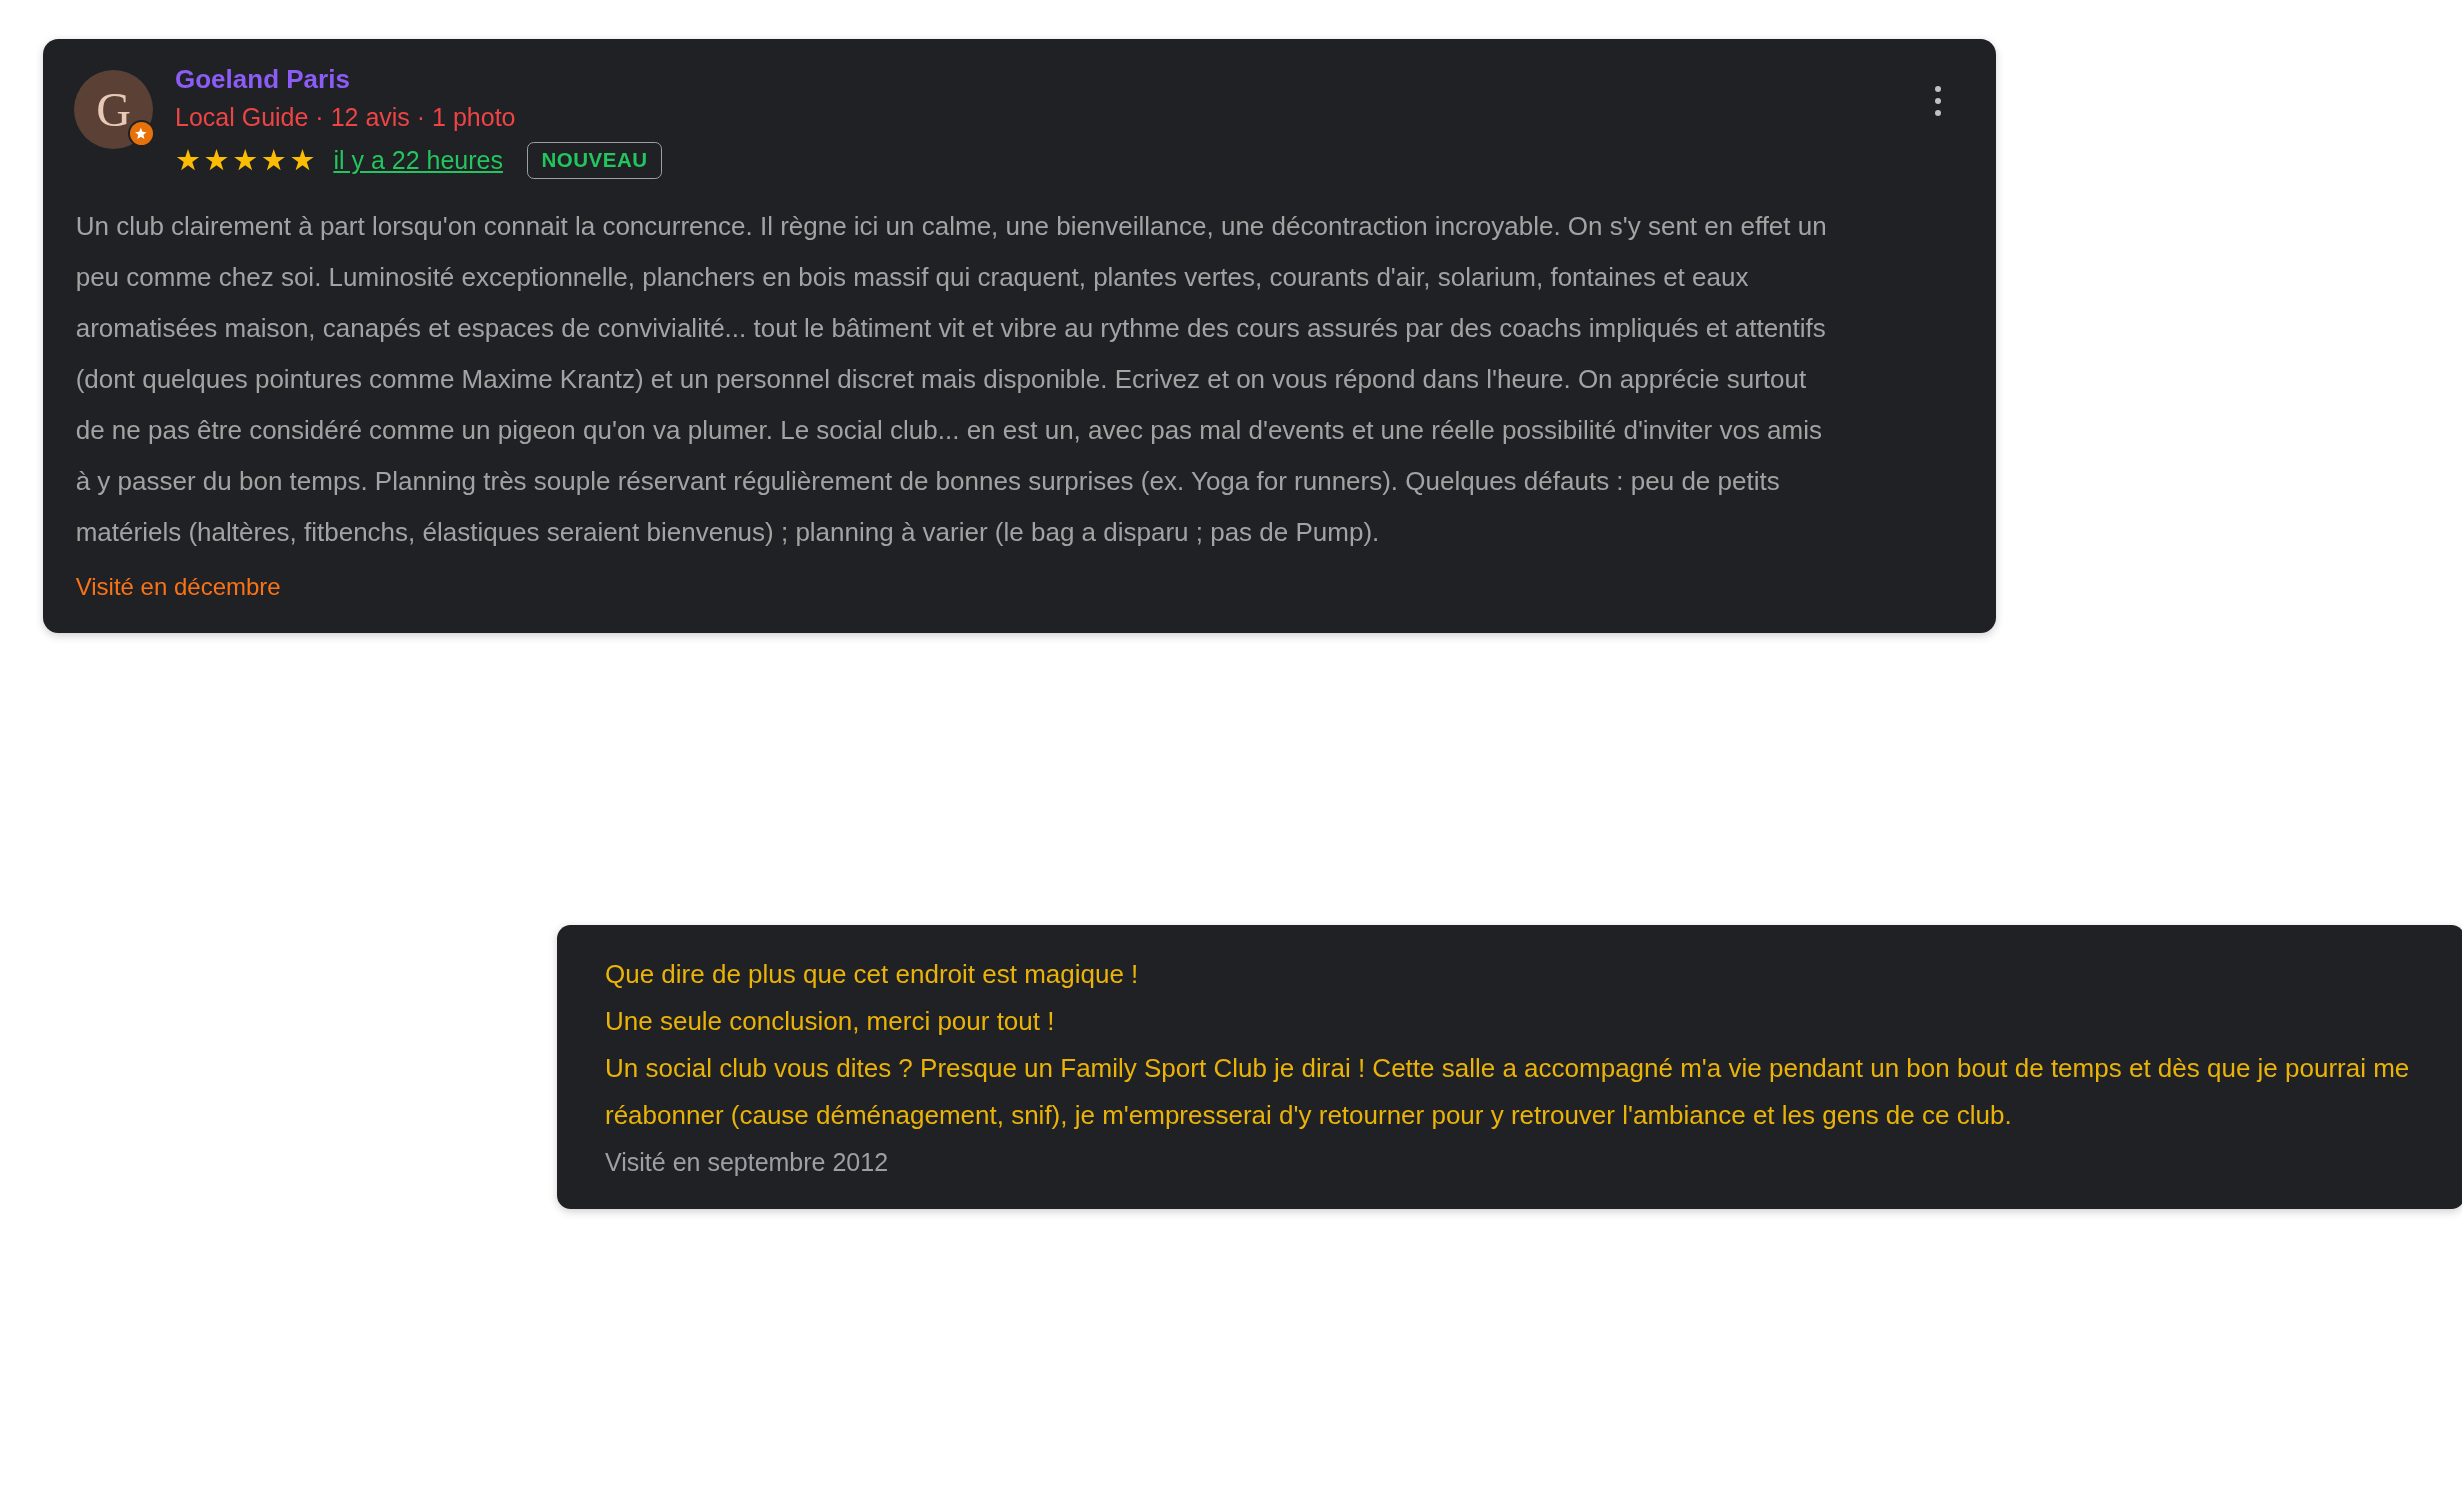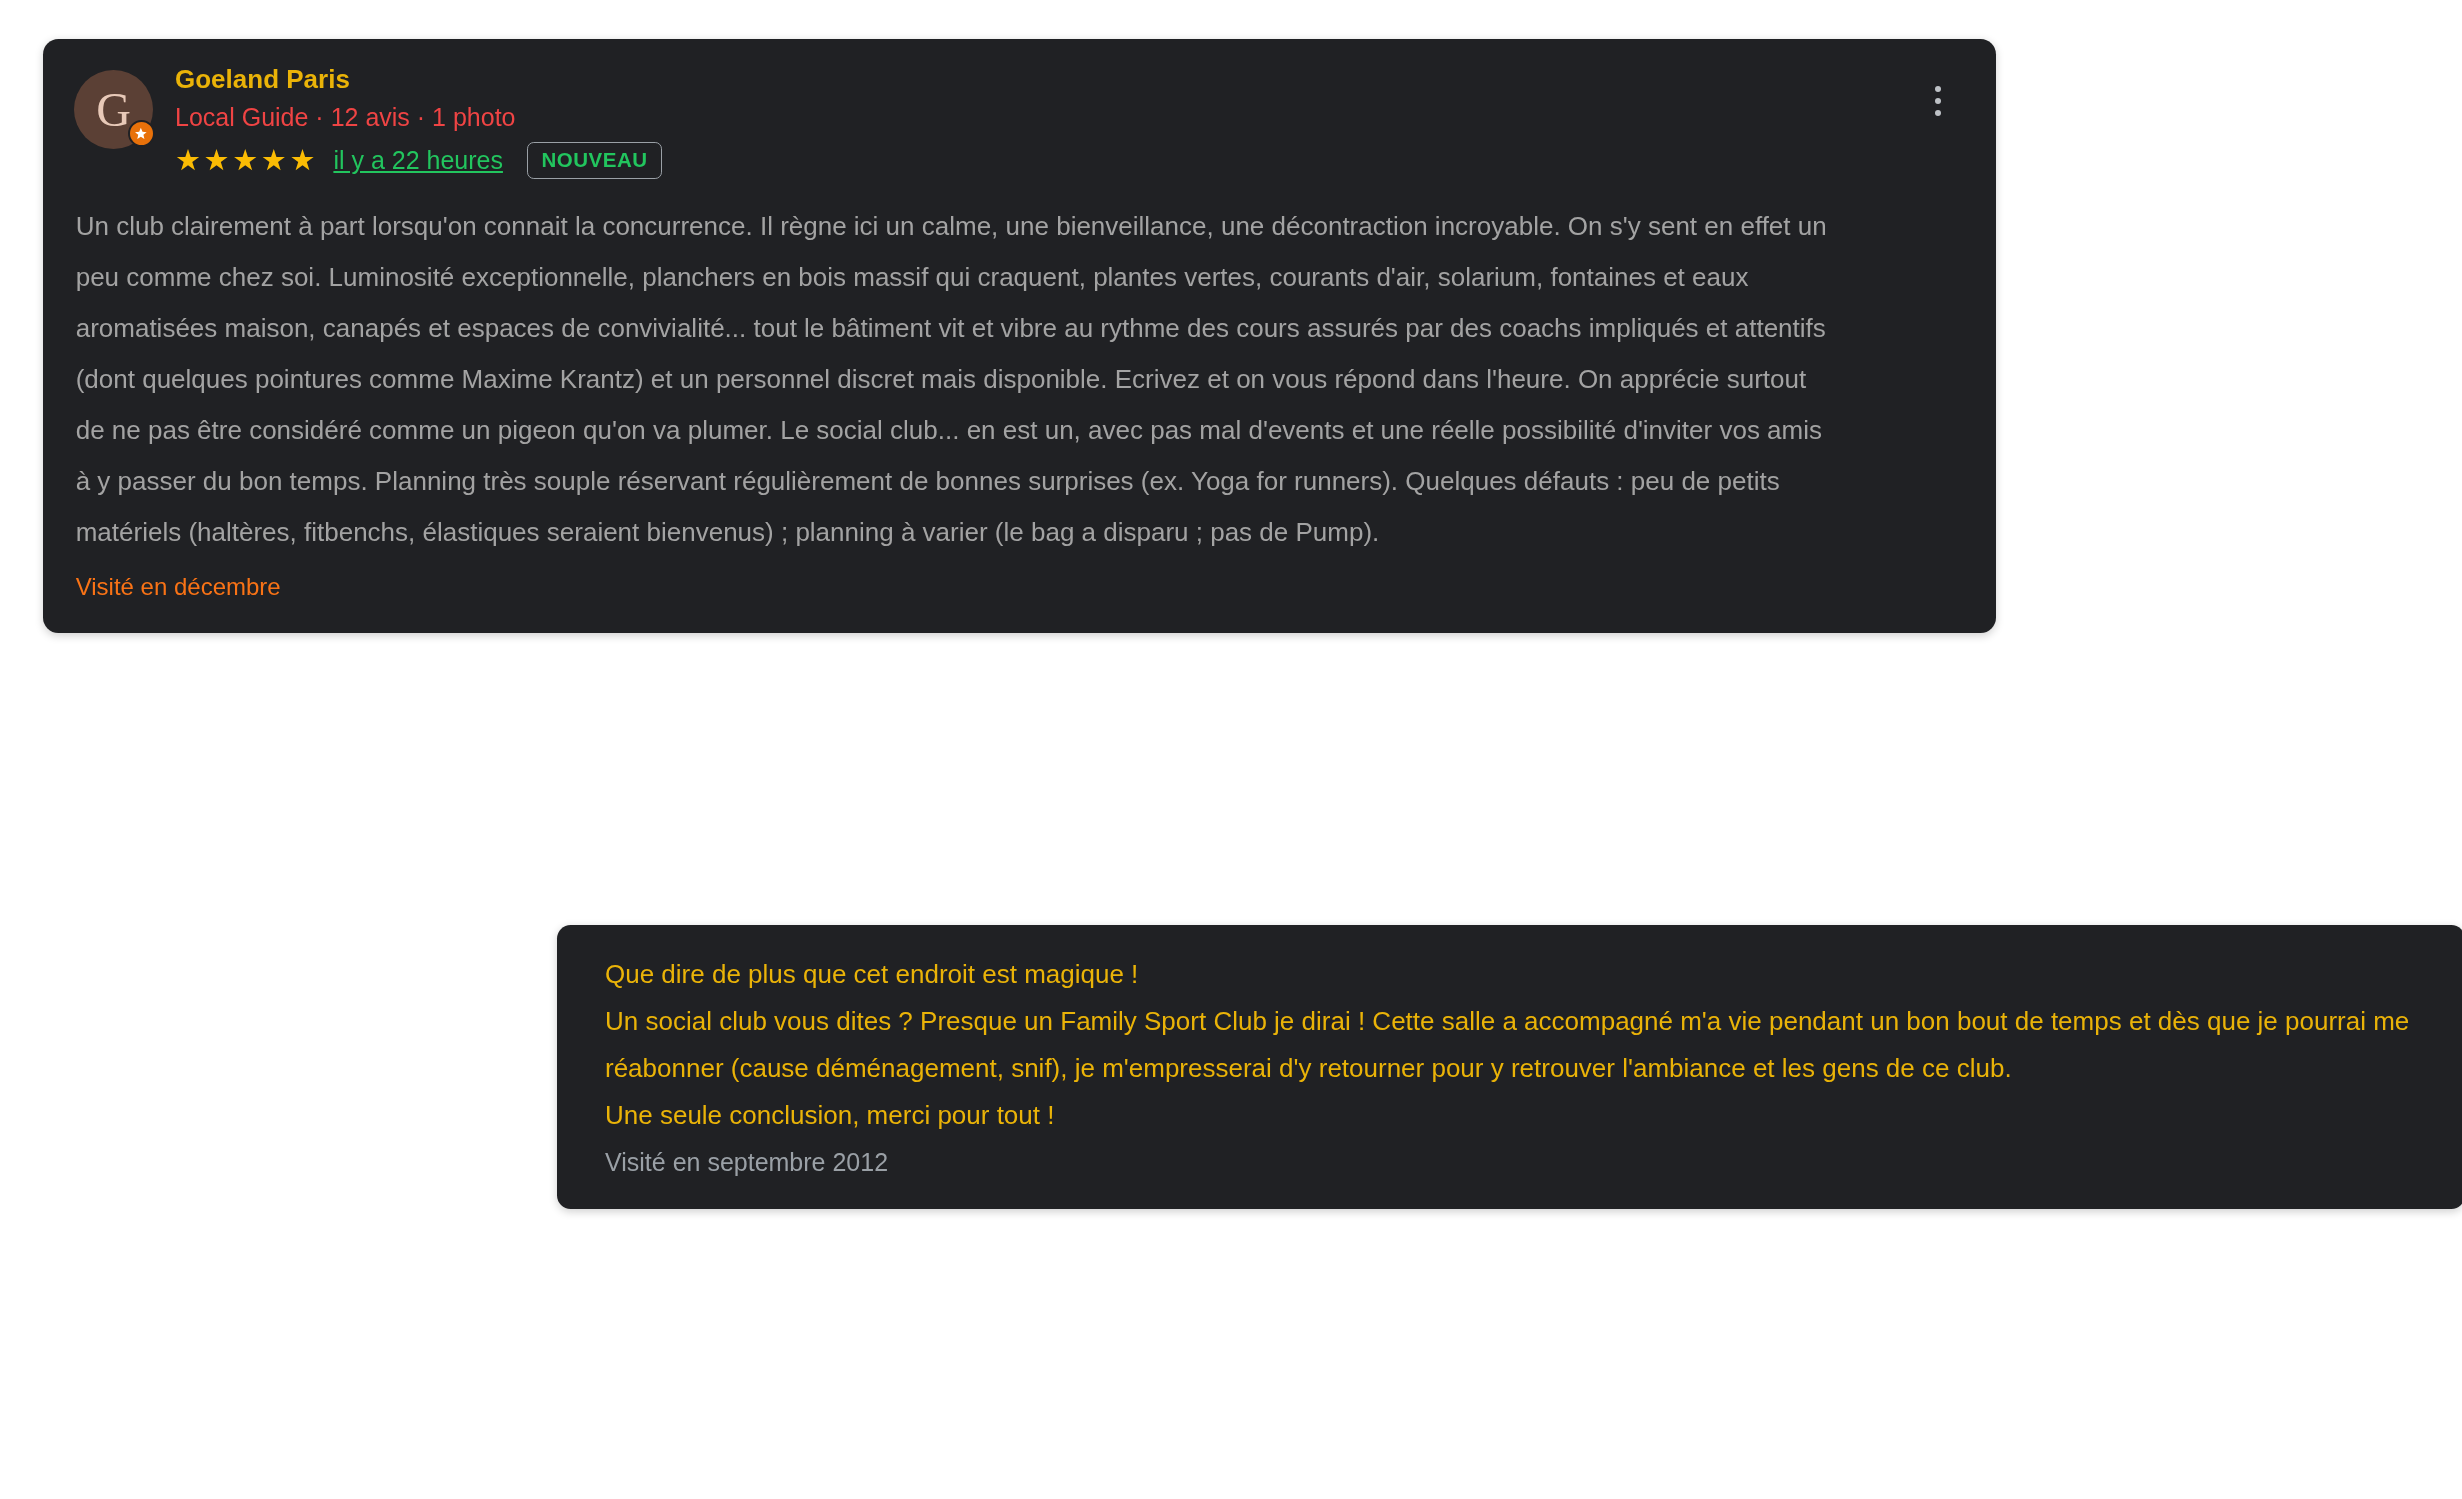--- a/index.html
+++ b/index.html
@@ -77,21 +77,21 @@
   }
   .guide-badge svg { display: block; }
 
   .reviewer-info {
     margin-left: 22px;
     flex: 1 1 auto;
     min-width: 0;
   }
 
   .reviewer-name {
-    color: #eab308;
+    color: #8b5cf6;
     font-size: 26px;
     font-weight: bold;
     line-height: 32.5px;
     margin: 0 0 5.1px 0;
   }
 
   .reviewer-meta {
     color: #ef4444;
     font-size: 25px;
     line-height: 32.5px;
@@ -232,19 +232,19 @@
         <span></span>
       </div>
     </div>
 
     <div class="review-body">Un club clairement à part lorsqu'on connait la concurrence. Il règne ici un calme, une bienveillance, une décontraction incroyable. On s'y sent en effet un peu comme chez soi. Luminosité exceptionnelle, planchers en bois massif qui craquent, plantes vertes, courants d'air, solarium, fontaines et eaux aromatisées maison, canapés et espaces de convivialité... tout le bâtiment vit et vibre au rythme des cours assurés par des coachs impliqués et attentifs (dont quelques pointures comme Maxime Krantz) et un personnel discret mais disponible. Ecrivez et on vous répond dans l'heure. On apprécie surtout de ne pas être considéré comme un pigeon qu'on va plumer. Le social club... en est un, avec pas mal d'events et une réelle possibilité d'inviter vos amis à y passer du bon temps. Planning très souple réservant régulièrement de bonnes surprises (ex. Yoga for runners). Quelques défauts : peu de petits matériels (haltères, fitbenchs, élastiques seraient bienvenus) ; planning à varier (le bag a disparu ; pas de Pump).</div>
     <div class="visit-note">Visité en décembre</div>
   </div>
 
   <div class="review-card-2">
     <div class="review-body-2">Que dire de plus que cet endroit est magique !</div>
+    <div class="review-body-2">Une seule conclusion, merci pour tout !</div>
     <div class="review-body-2">Un social club vous dites ? Presque un Family Sport Club je dirai ! Cette salle a accompagné m'a vie pendant un bon bout de temps et dès que je pourrai me réabonner (cause déménagement, snif), je m'empresserai d'y retourner pour y retrouver l'ambiance et les gens de ce club.</div>
-    <div class="review-body-2">Une seule conclusion, merci pour tout !</div>
     <div class="visit-note-2">Visité en septembre 2012</div>
   </div>
 
 </div>
 
 
 </body></html>

